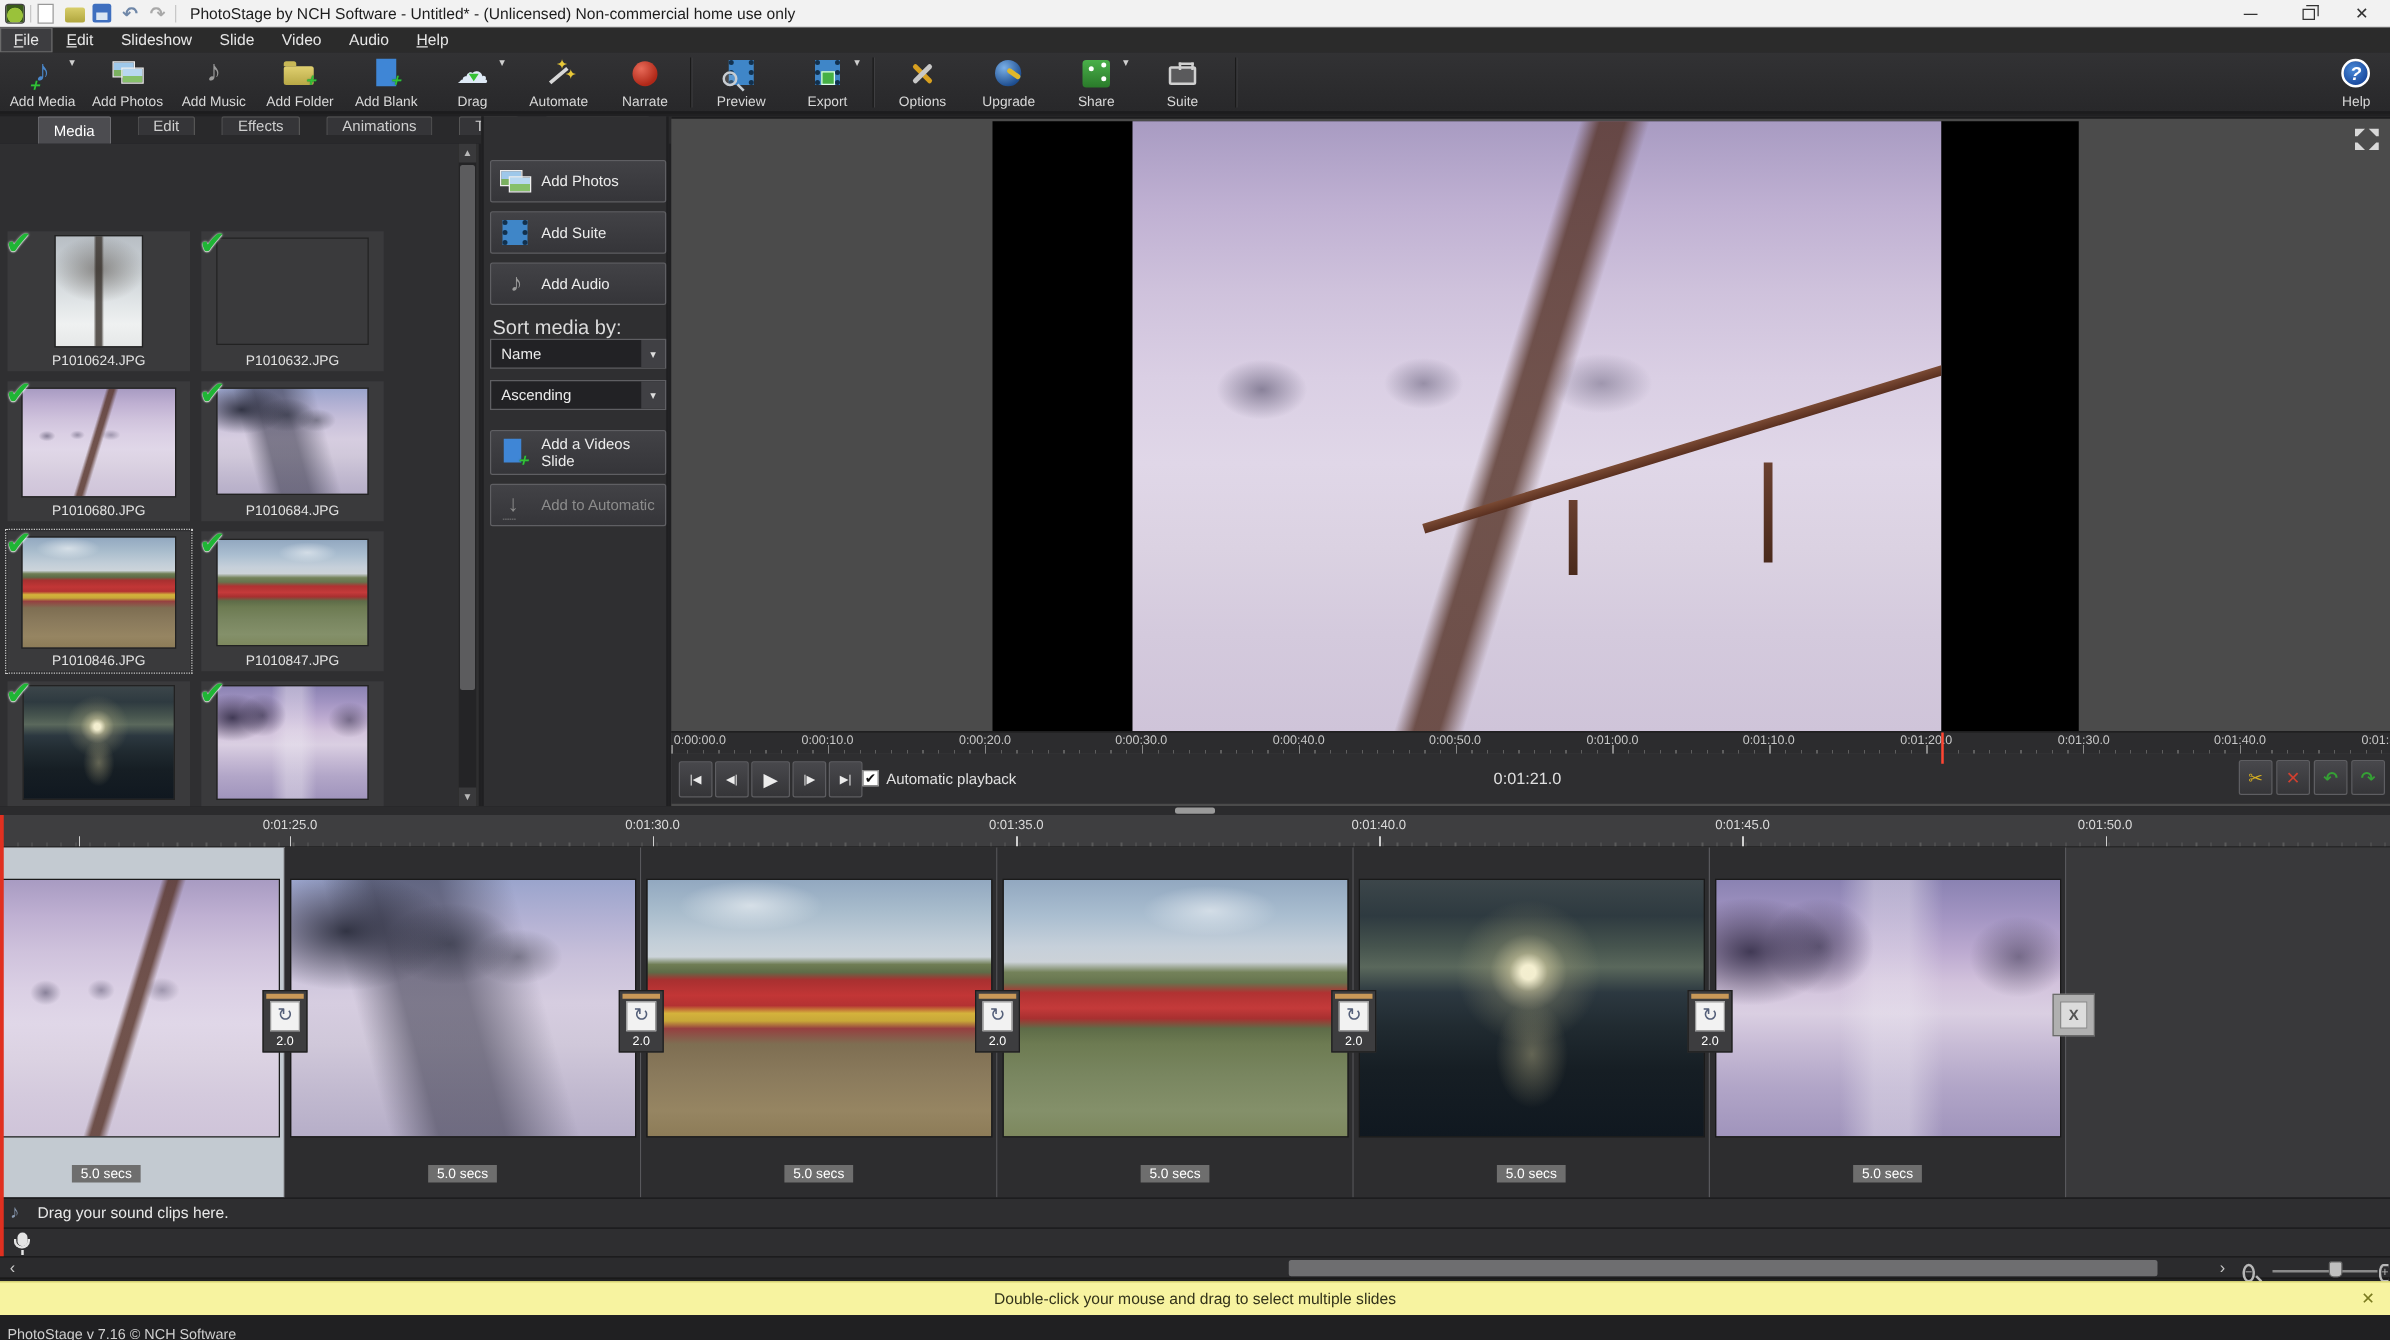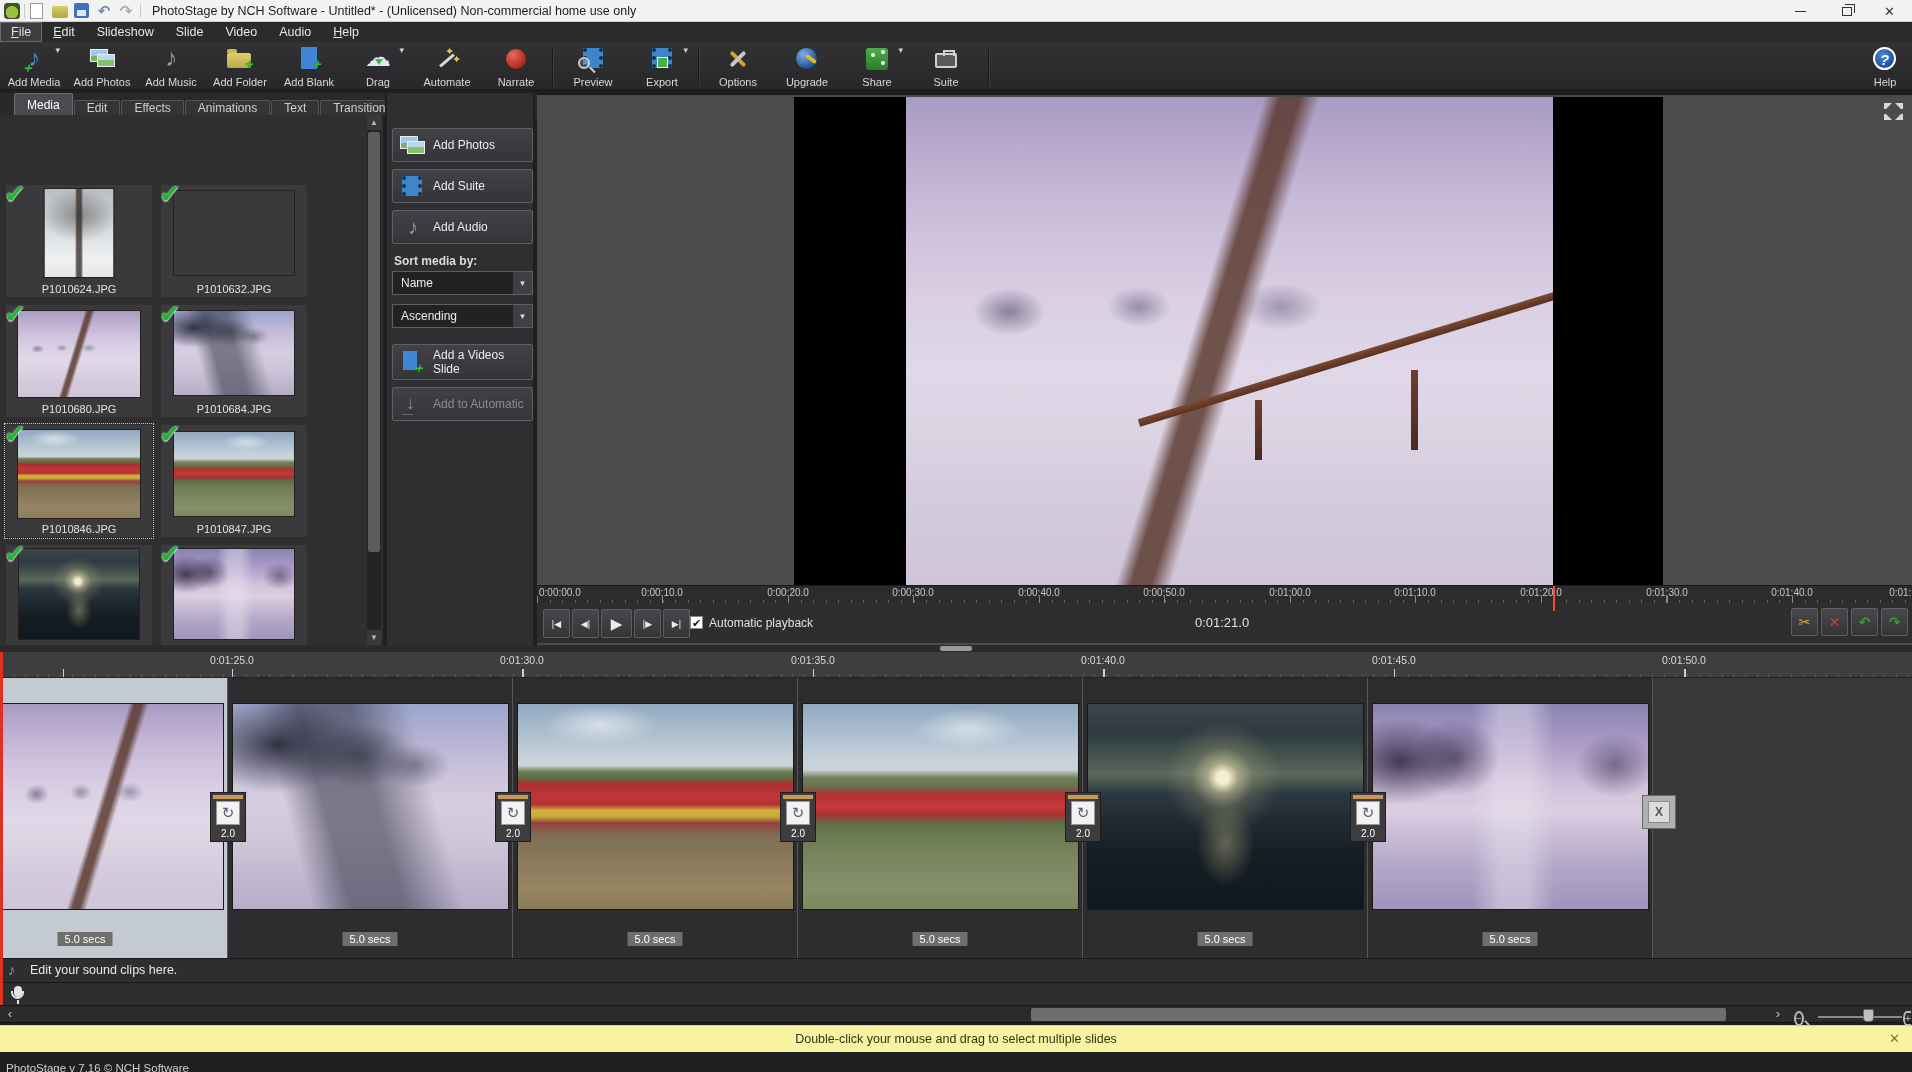--- a/index.html
+++ b/index.html
@@ -53,38 +53,38 @@
   .bar-gold{left:5px;top:12px;width:20px;height:4px;background:#d8a020;transform:rotate(45deg);border-radius:2px;}
   .bar-silver{left:5px;top:12px;width:20px;height:4px;background:#c8c8c8;transform:rotate(-45deg);border-radius:2px;}
   .globe{left:4px;top:3px;width:21px;height:21px;border-radius:50%;background:radial-gradient(circle at 35% 30%,#7ab0e8,#1c4c8e 75%);}
   .key{left:13px;top:12px;width:12px;height:4px;background:#e0b82a;transform:rotate(35deg);border-radius:2px;}
   .share-sq{left:4px;top:3px;width:22px;height:22px;background:linear-gradient(180deg,#4ab04a,#2a7a2a);border-radius:3px;}
   .share-dots{left:9px;top:8px;width:4px;height:4px;border-radius:50%;background:#fff;box-shadow:10px -3px 0 #fff,10px 8px 0 #fff;}
   .case{left:4px;top:8px;width:22px;height:15px;border:2px solid #d0d0d0;border-radius:2px;background:#5a5a5c;}
   .case::before{content:"";position:absolute;left:6px;top:-5px;width:8px;height:4px;border:2px solid #d0d0d0;border-bottom:none;}
   .helpc{left:3px;top:2px;width:23px;height:23px;border-radius:50%;background:radial-gradient(circle at 40% 35%,#4a8ad8,#1a4a9e 75%);border:2px solid #fff;color:#fff;font-weight:bold;font-size:15px;text-align:center;line-height:21px;}
   
-  #tabstrip{position:absolute;left:0;top:93px;width:537px;height:22px;background:#29292b;display:flex;align-items:flex-end;padding-left:14px;gap:1px;}
+  #tabstrip{position:absolute;left:0;top:93px;width:537px;height:22px;background:#29292b;display:flex;padding-left:30px;gap:21px;}
   .tab{height:15px;padding:0 12px;display:flex;align-items:center;font-size:12px;color:#cfcfcf;background:#353538;border:1px solid #555;border-bottom:none;border-radius:2px 2px 0 0;}
   .tab.active{background:#4c4c50;color:#fff;height:22px;border-color:#6e6e72;}
   
   #media-panel{position:absolute;left:0;top:115px;width:383px;height:530px;background:#2f2f31;overflow:hidden;}
   .mcell{position:absolute;width:146px;background:#3a3a3c;}
   .mimg{position:absolute;left:50%;transform:translateX(-50%);border:1px solid #222;}
   .mlabel{position:absolute;left:0;right:0;bottom:2px;text-align:center;font-size:11px;color:#e2e2e2;}
   .mcheck{position:absolute;left:-2px;top:-6px;font-size:26px;color:#1fb535;text-shadow:0 0 2px rgba(255,255,255,.95),0 1px 1px rgba(255,255,255,.8);z-index:2;}
   .mcell.sel{outline:1px dotted #c8c8c8;outline-offset:1px;}
   #media-scroll{position:absolute;left:367px;top:115px;width:14px;height:530px;background:#242426;}
   .sb-arrow{position:absolute;left:0;width:14px;height:15px;background:#39393b;color:#b8b8b8;font-size:8px;text-align:center;line-height:15px;}
   #media-thumbtrack{position:absolute;left:1px;top:17px;width:12px;height:420px;background:#5c5c5e;border-radius:2px;}
   
   #actions-panel{position:absolute;left:385px;top:93px;width:150px;height:552px;background:#2f2f31;border-left:2px solid #1f1f21;border-right:2px solid #1f1f21;}
   .act-btn{position:absolute;left:5px;width:141px;background:linear-gradient(180deg,#424246,#353539);border:1px solid #5f5f63;border-radius:2px;color:#ececec;font-size:12px;display:flex;align-items:center;gap:7px;padding-left:7px;}
   .act-btn .aicon{position:relative;width:26px;height:22px;flex:none;}
-  .act-label{position:absolute;left:7px;font-size:12px;color:#dcdcdc;font-weight:bold;}
+  .act-label{position:absolute;left:7px;font-size:16px;color:#dcdcdc;}
   .select{position:absolute;left:5px;width:141px;height:24px;background:#222225;border:1px solid #5f5f63;color:#ececec;font-size:12px;display:flex;align-items:center;padding-left:8px;}
   .select .arrowbox{position:absolute;right:0;top:0;width:19px;height:22px;background:#404044;color:#ddd;font-size:9px;display:flex;align-items:center;justify-content:center;}
   .disabled{color:#8c8c8c !important;}
   
   #preview-panel{position:absolute;left:537px;top:93px;width:1375px;height:552px;background:#4b4b4b;border-top:2px solid #1c1c1e;}
   #video-frame{position:absolute;left:257px;top:2px;width:869px;height:488px;background:#000;}
   #preview-photo{position:absolute;left:369px;top:2px;width:647px;height:488px;overflow:hidden;}
   #fullscreen-ic{position:absolute;right:8px;top:8px;width:20px;height:18px;display:grid;grid-template-columns:8px 8px;grid-template-rows:7px 7px;gap:3px;}
   #fullscreen-ic i{display:block;}
   #fullscreen-ic i:nth-child(1){border-top:6px solid #d8d8d8;border-right:6px solid transparent;}
@@ -560,21 +560,21 @@
     <span class="ticon">↻</span>
     <span class="tdur">2.0</span>
   </div>
   <div id="end-marker">
     <span>X</span>
   </div>
 </div>
 
 <div id="audio-row">
   <span id="audio-note">♪</span>
-  <span id="audio-hint">Edit your sound clips here.</span>
+  <span id="audio-hint">Drag your sound clips here.</span>
 </div>
 <div id="mic-row">
   <span class="mic-cap"></span>
   <span class="mic-u"></span>
   <span class="mic-stem"></span>
 </div>
 <div id="hscroll">
   <span class="hs-arrow" style="left:2px">‹</span>
   <span id="hs-thumb"></span>
   <span class="hs-arrow" style="left:1770px">›</span>

